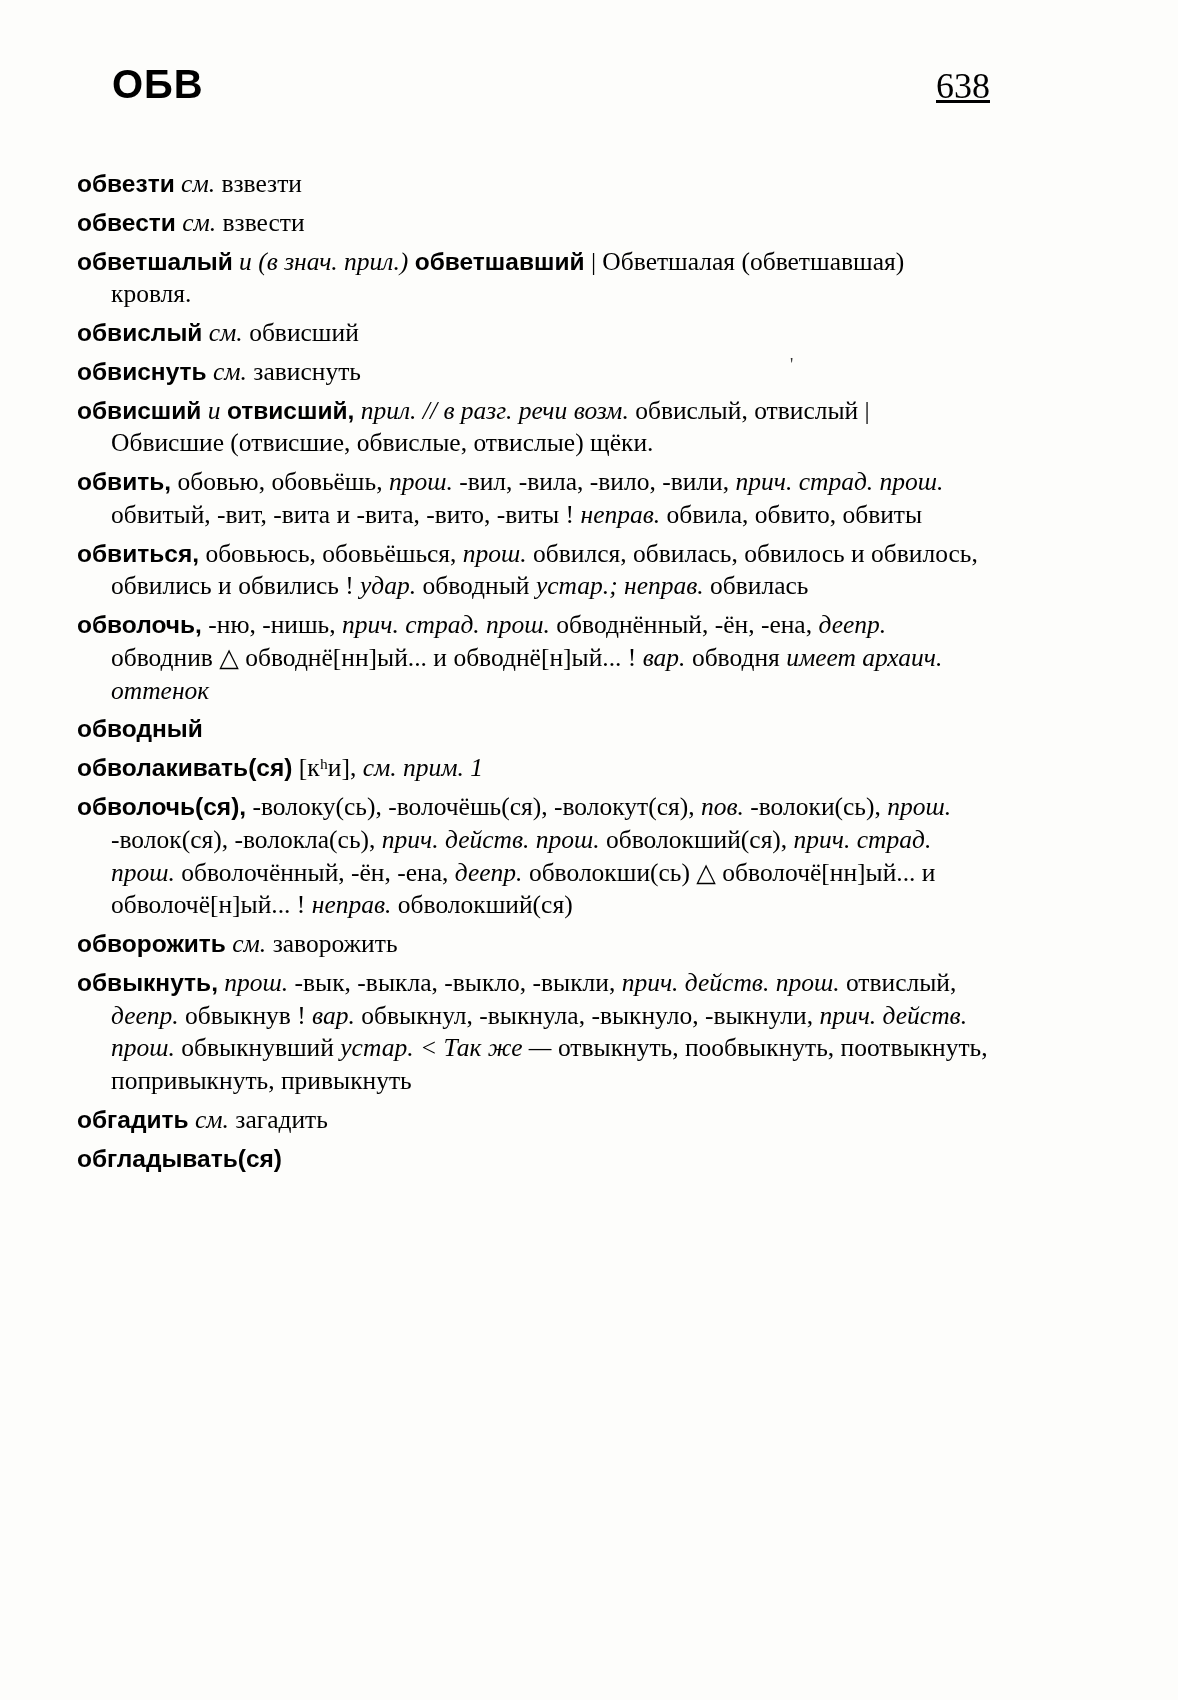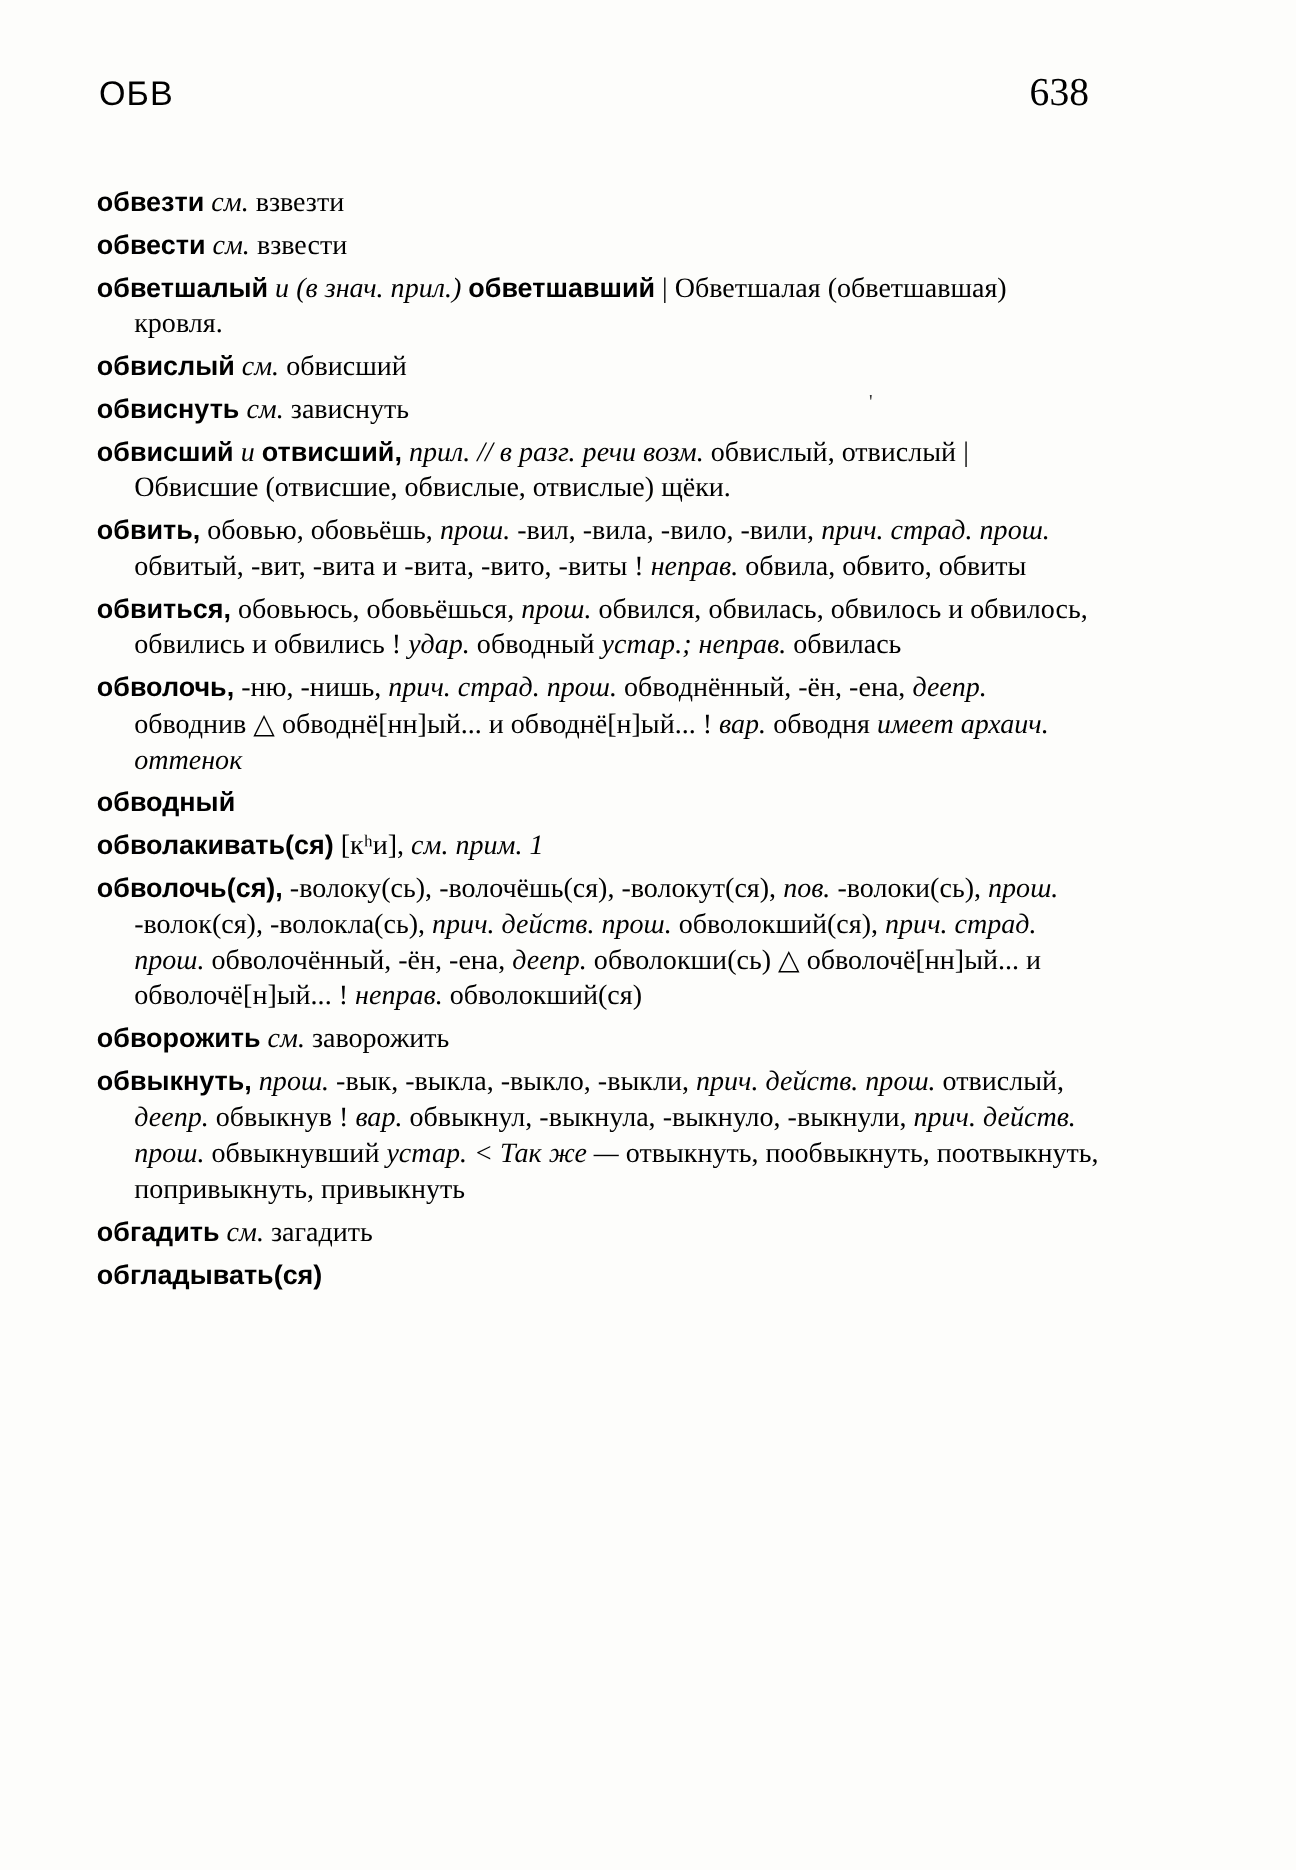--- a/index.html
+++ b/index.html
@@ -27,32 +27,34 @@
     position: absolute;
     left: 90px;
     top: 62px;
     width: 900px;
     display: flex;
     align-items: baseline;
     justify-content: space-between;
   }
   .header-title {
     font-family: "Liberation Sans", "DejaVu Sans", sans-serif;
-    font-weight: normal;
-    font-size: 31px;
+    font-weight: bold;
+    font-size: 40px;
     letter-spacing: 1px;
+    margin-left: 22px;
   }
   .header-page {
     font-family: "Liberation Serif", "DejaVu Serif", serif;
     font-weight: normal;
     font-size: 36px;
+    text-decoration: underline;
   }
   .entries {
     position: absolute;
-    left: 88px;
+    left: 77px;
     top: 168px;
     width: 912px;
   }
   .entry {
     font-size: 25.5px;
     line-height: 1.285;
     margin-bottom: 6px;
     text-indent: 0;
     padding-left: 34px;
   }

